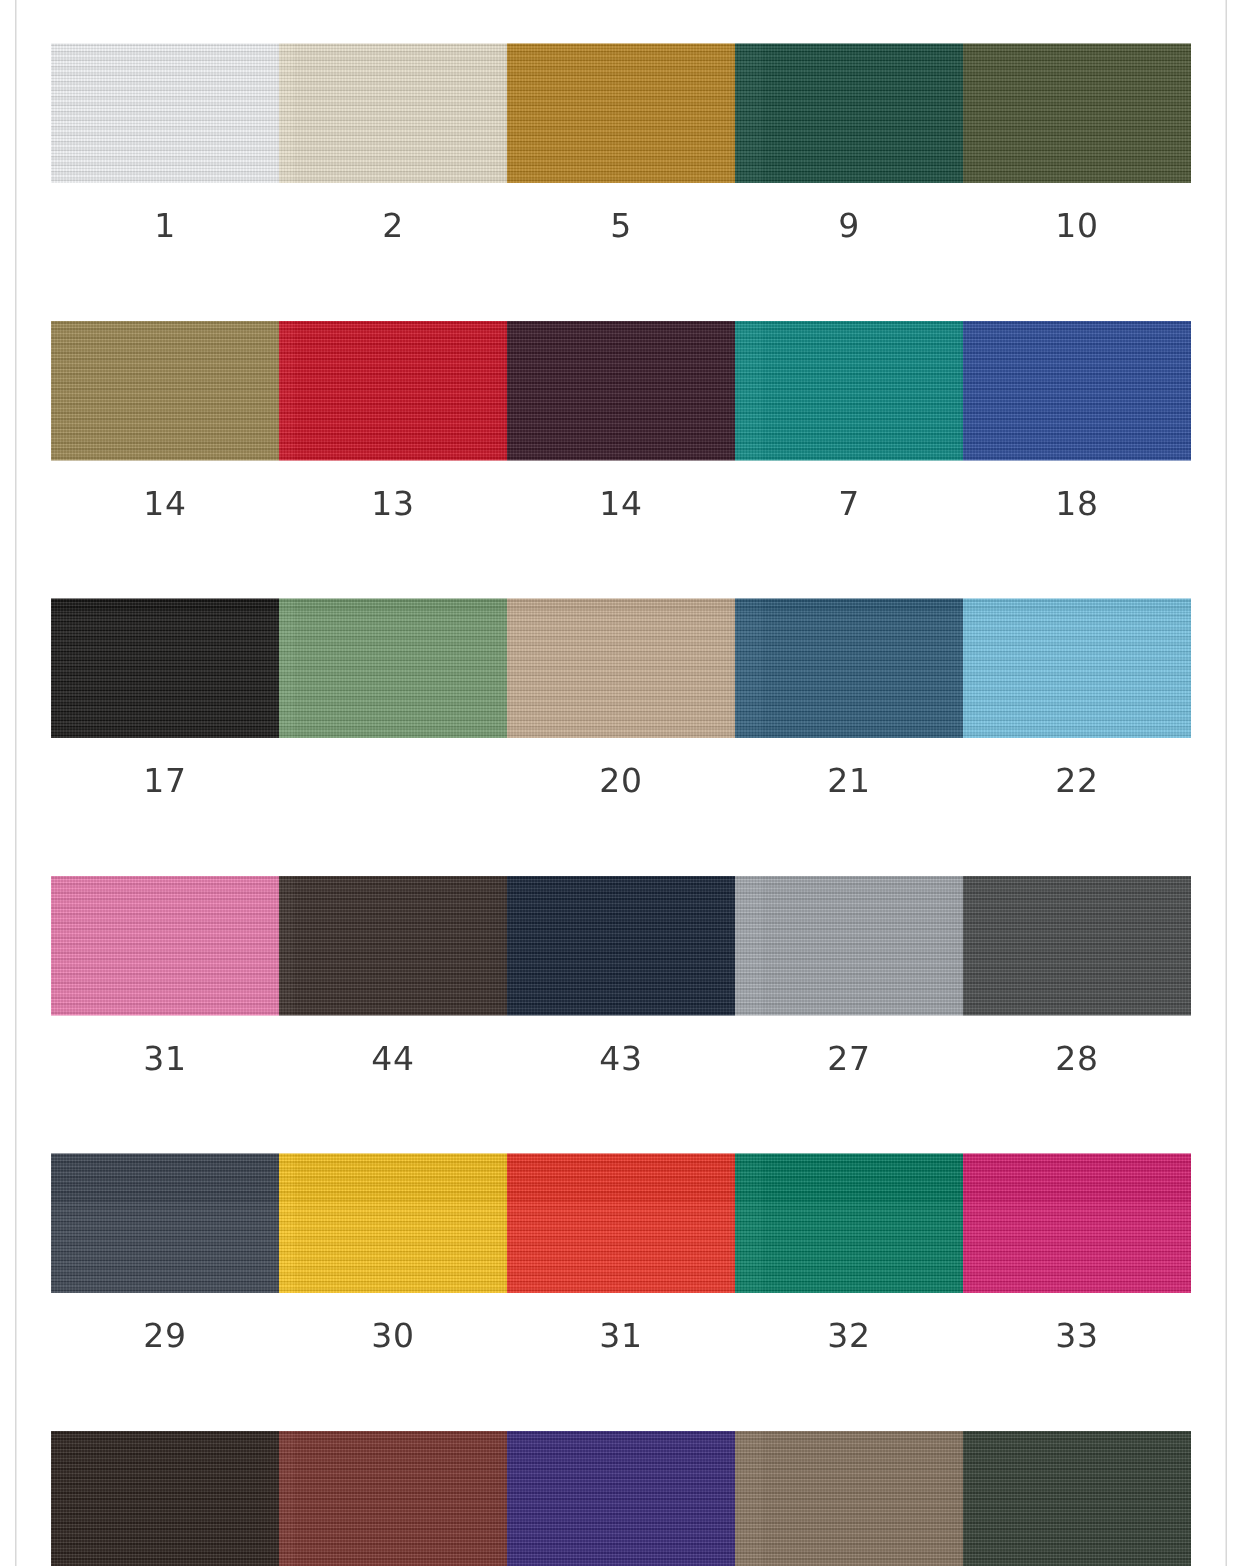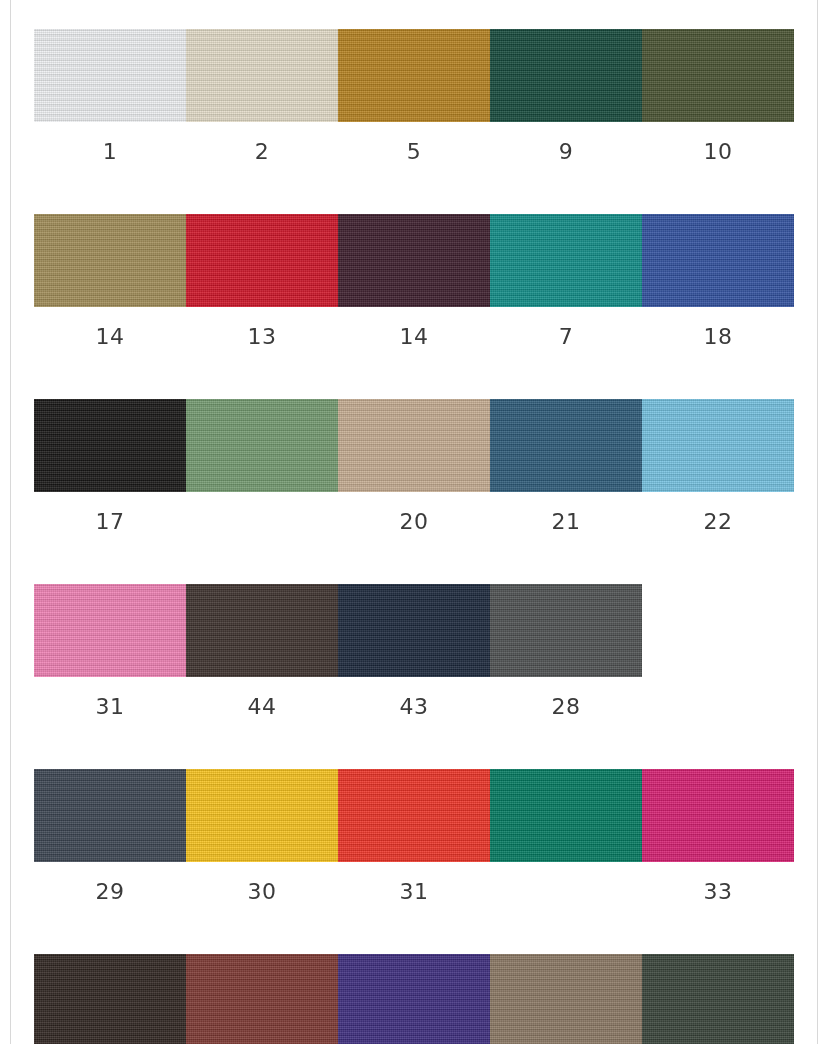--- a/index.html
+++ b/index.html
@@ -191,39 +191,44 @@
         </div>
         <div class="swatch-cell">
           <div class="swatch-chip" style="background-color: rgb(60, 48, 44);"></div>
           <span class="swatch-label">44</span>
         </div>
         <div class="swatch-cell">
           <div class="swatch-chip" style="background-color: rgb(25, 38, 58);"></div>
           <span class="swatch-label">43</span>
         </div>
         <div class="swatch-cell">
+          <div class="swatch-chip" style="background-color: rgb(163, 168, 174);"></div>
+          <span class="swatch-label">27</span>
+        </div>
+        <div class="swatch-cell">
           <div class="swatch-chip" style="background-color: rgb(76, 79, 80);"></div>
           <span class="swatch-label">28</span>
         </div>
       </div>
       <div class="swatch-row">
         <div class="swatch-cell">
           <div class="swatch-chip" style="background-color: rgb(58, 67, 80);"></div>
           <span class="swatch-label">29</span>
         </div>
         <div class="swatch-cell">
           <div class="swatch-chip" style="background-color: rgb(247, 194, 27);"></div>
           <span class="swatch-label">30</span>
         </div>
         <div class="swatch-cell">
           <div class="swatch-chip" style="background-color: rgb(236, 49, 36);"></div>
           <span class="swatch-label">31</span>
         </div>
         <div class="swatch-cell">
           <div class="swatch-chip" style="background-color: rgb(0, 121, 95);"></div>
+          <span class="swatch-label">32</span>
         </div>
         <div class="swatch-cell">
           <div class="swatch-chip" style="background-color: rgb(214, 29, 112);"></div>
           <span class="swatch-label">33</span>
         </div>
       </div>
       <div class="swatch-row">
         <div class="swatch-cell">
           <div class="swatch-chip" style="background-color: rgb(46, 36, 31);"></div>
         </div>

